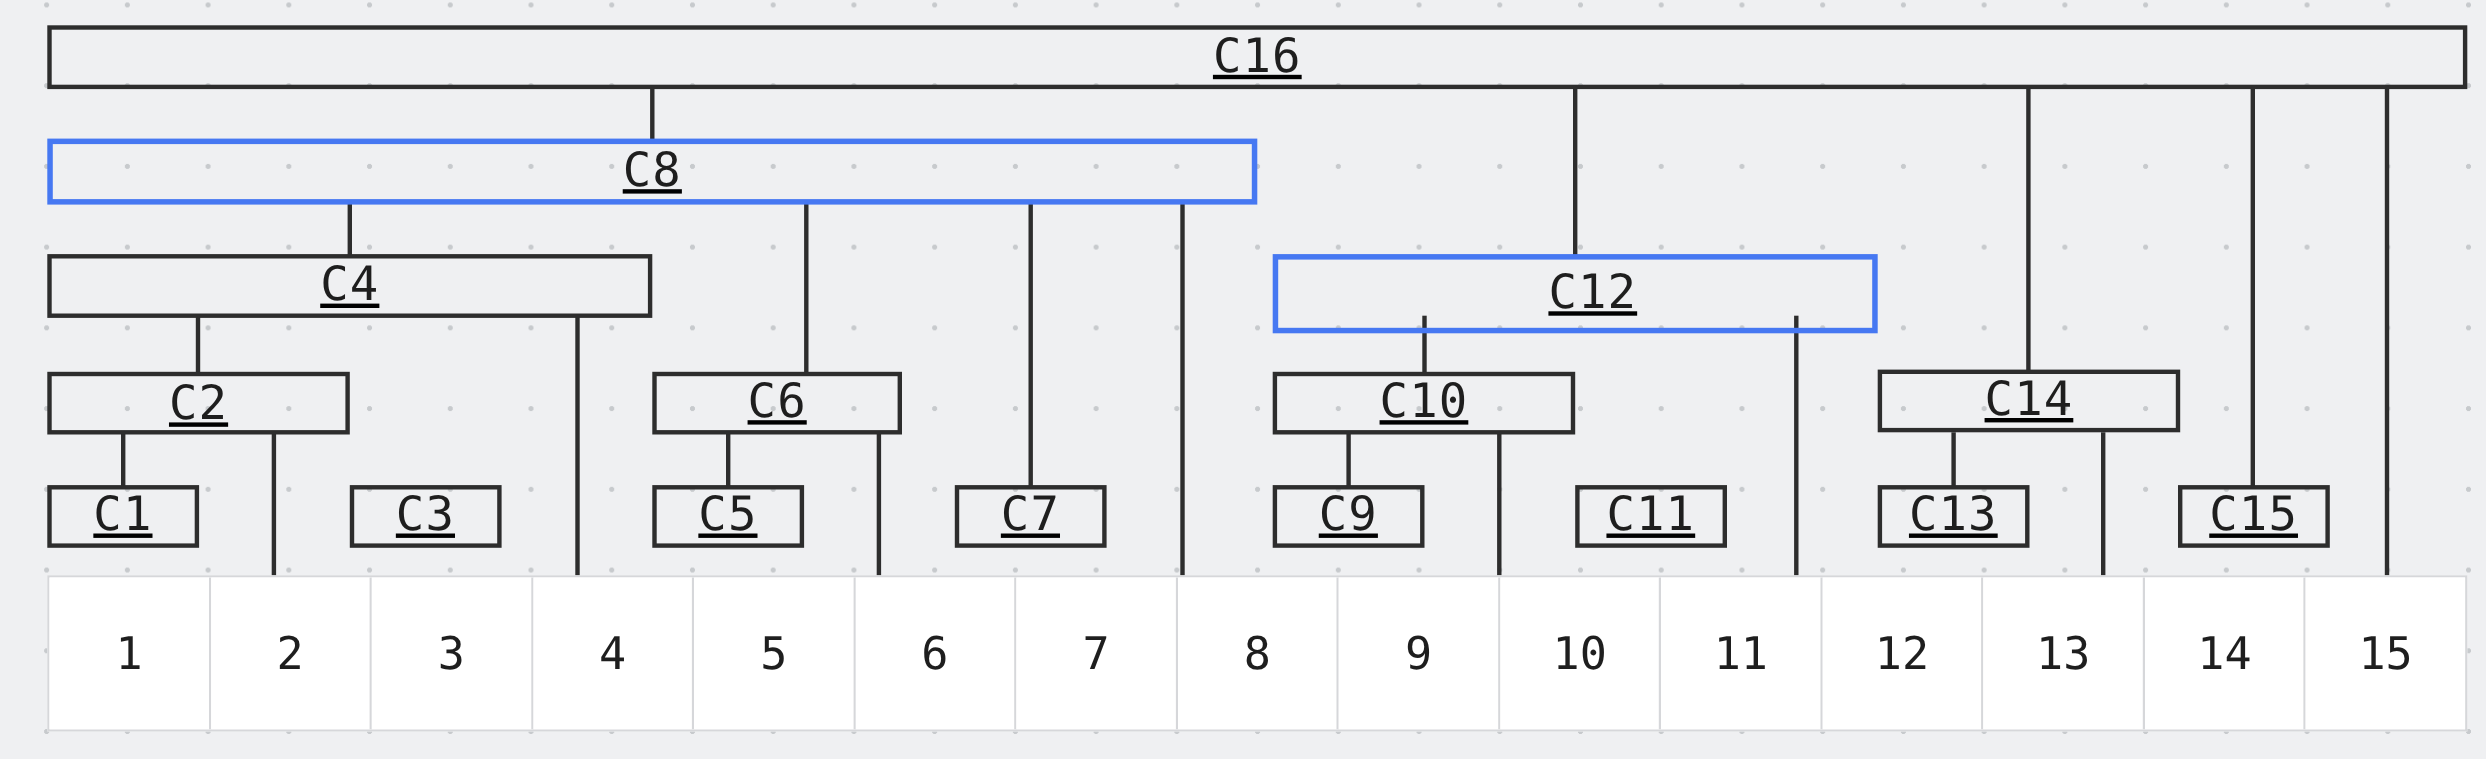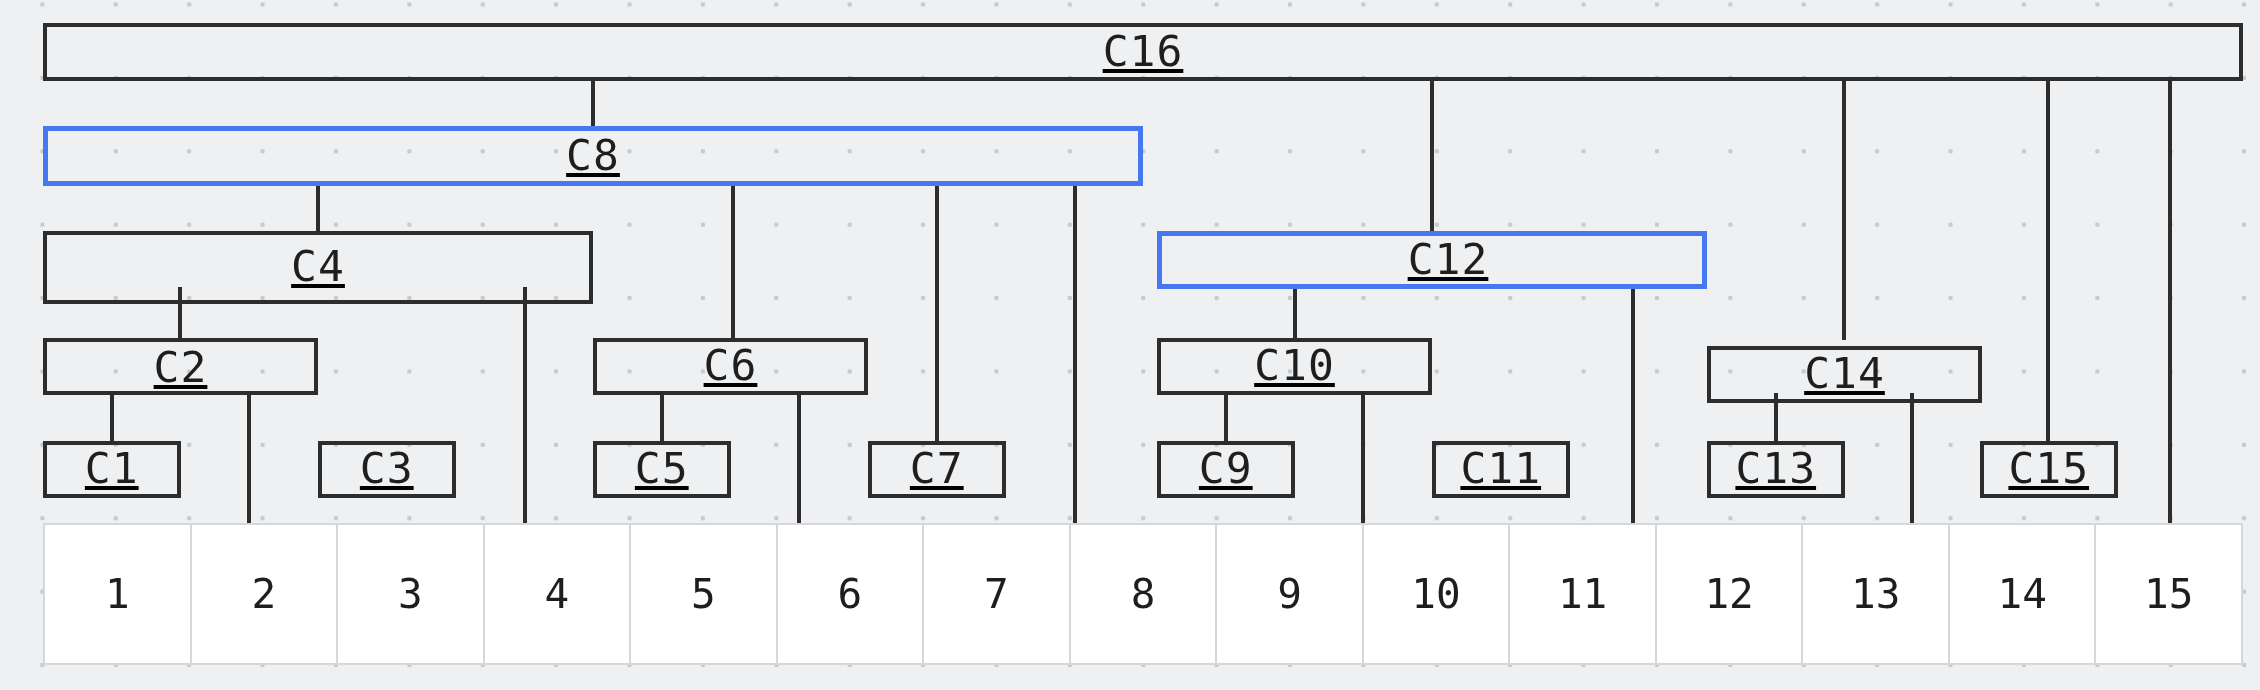--- a/index.html
+++ b/index.html
@@ -139,36 +139,36 @@
         <span class="cell-label">15</span>
       </div>
     </div>
   <div class="layer">
       <div class="node" style="left: 43px; top: 23px; width: 2200px; height: 58px;">
         <span class="label">C16</span>
       </div>
       <div class="node highlighted" style="left: 43px; top: 126px; width: 1100px; height: 60px; align-items: center;">
         <span class="label">C8</span>
       </div>
-      <div class="node" style="left: 43px; top: 231px; width: 550px; height: 73px;">
+      <div class="node" style="left: 43px; top: 231px; width: 550px; height: 58px;">
         <span class="label">C4</span>
       </div>
-      <div class="node highlighted" style="left: 1157px; top: 231px; width: 550px; height: 58px; padding-left: 32px;">
+      <div class="node highlighted" style="left: 1157px; top: 231px; width: 550px; height: 72px; padding-left: 32px;">
         <span class="label">C12</span>
       </div>
       <div class="node" style="left: 43px; top: 338px; width: 275px; height: 57px; align-items: flex-end;">
         <span class="label">C2</span>
       </div>
-      <div class="node" style="left: 593px; top: 338px; width: 275px; height: 57px;">
+      <div class="node" style="left: 593px; top: 338px; width: 227px; height: 57px;">
         <span class="label">C6</span>
       </div>
       <div class="node" style="left: 1157px; top: 338px; width: 275px; height: 57px;">
         <span class="label">C10</span>
       </div>
-      <div class="node" style="left: 1707px; top: 346px; width: 275px; height: 57px;">
+      <div class="node" style="left: 1707px; top: 336px; width: 275px; height: 57px;">
         <span class="label">C14</span>
       </div>
       <div class="node" style="left: 43px; top: 441px; width: 137.5px; height: 57px;">
         <span class="label">C1</span>
       </div>
       <div class="node" style="left: 318px; top: 441px; width: 137.5px; height: 57px; align-items: center;">
         <span class="label">C3</span>
       </div>
       <div class="node" style="left: 593px; top: 441px; width: 137.5px; height: 57px;">
         <span class="label">C5</span>

